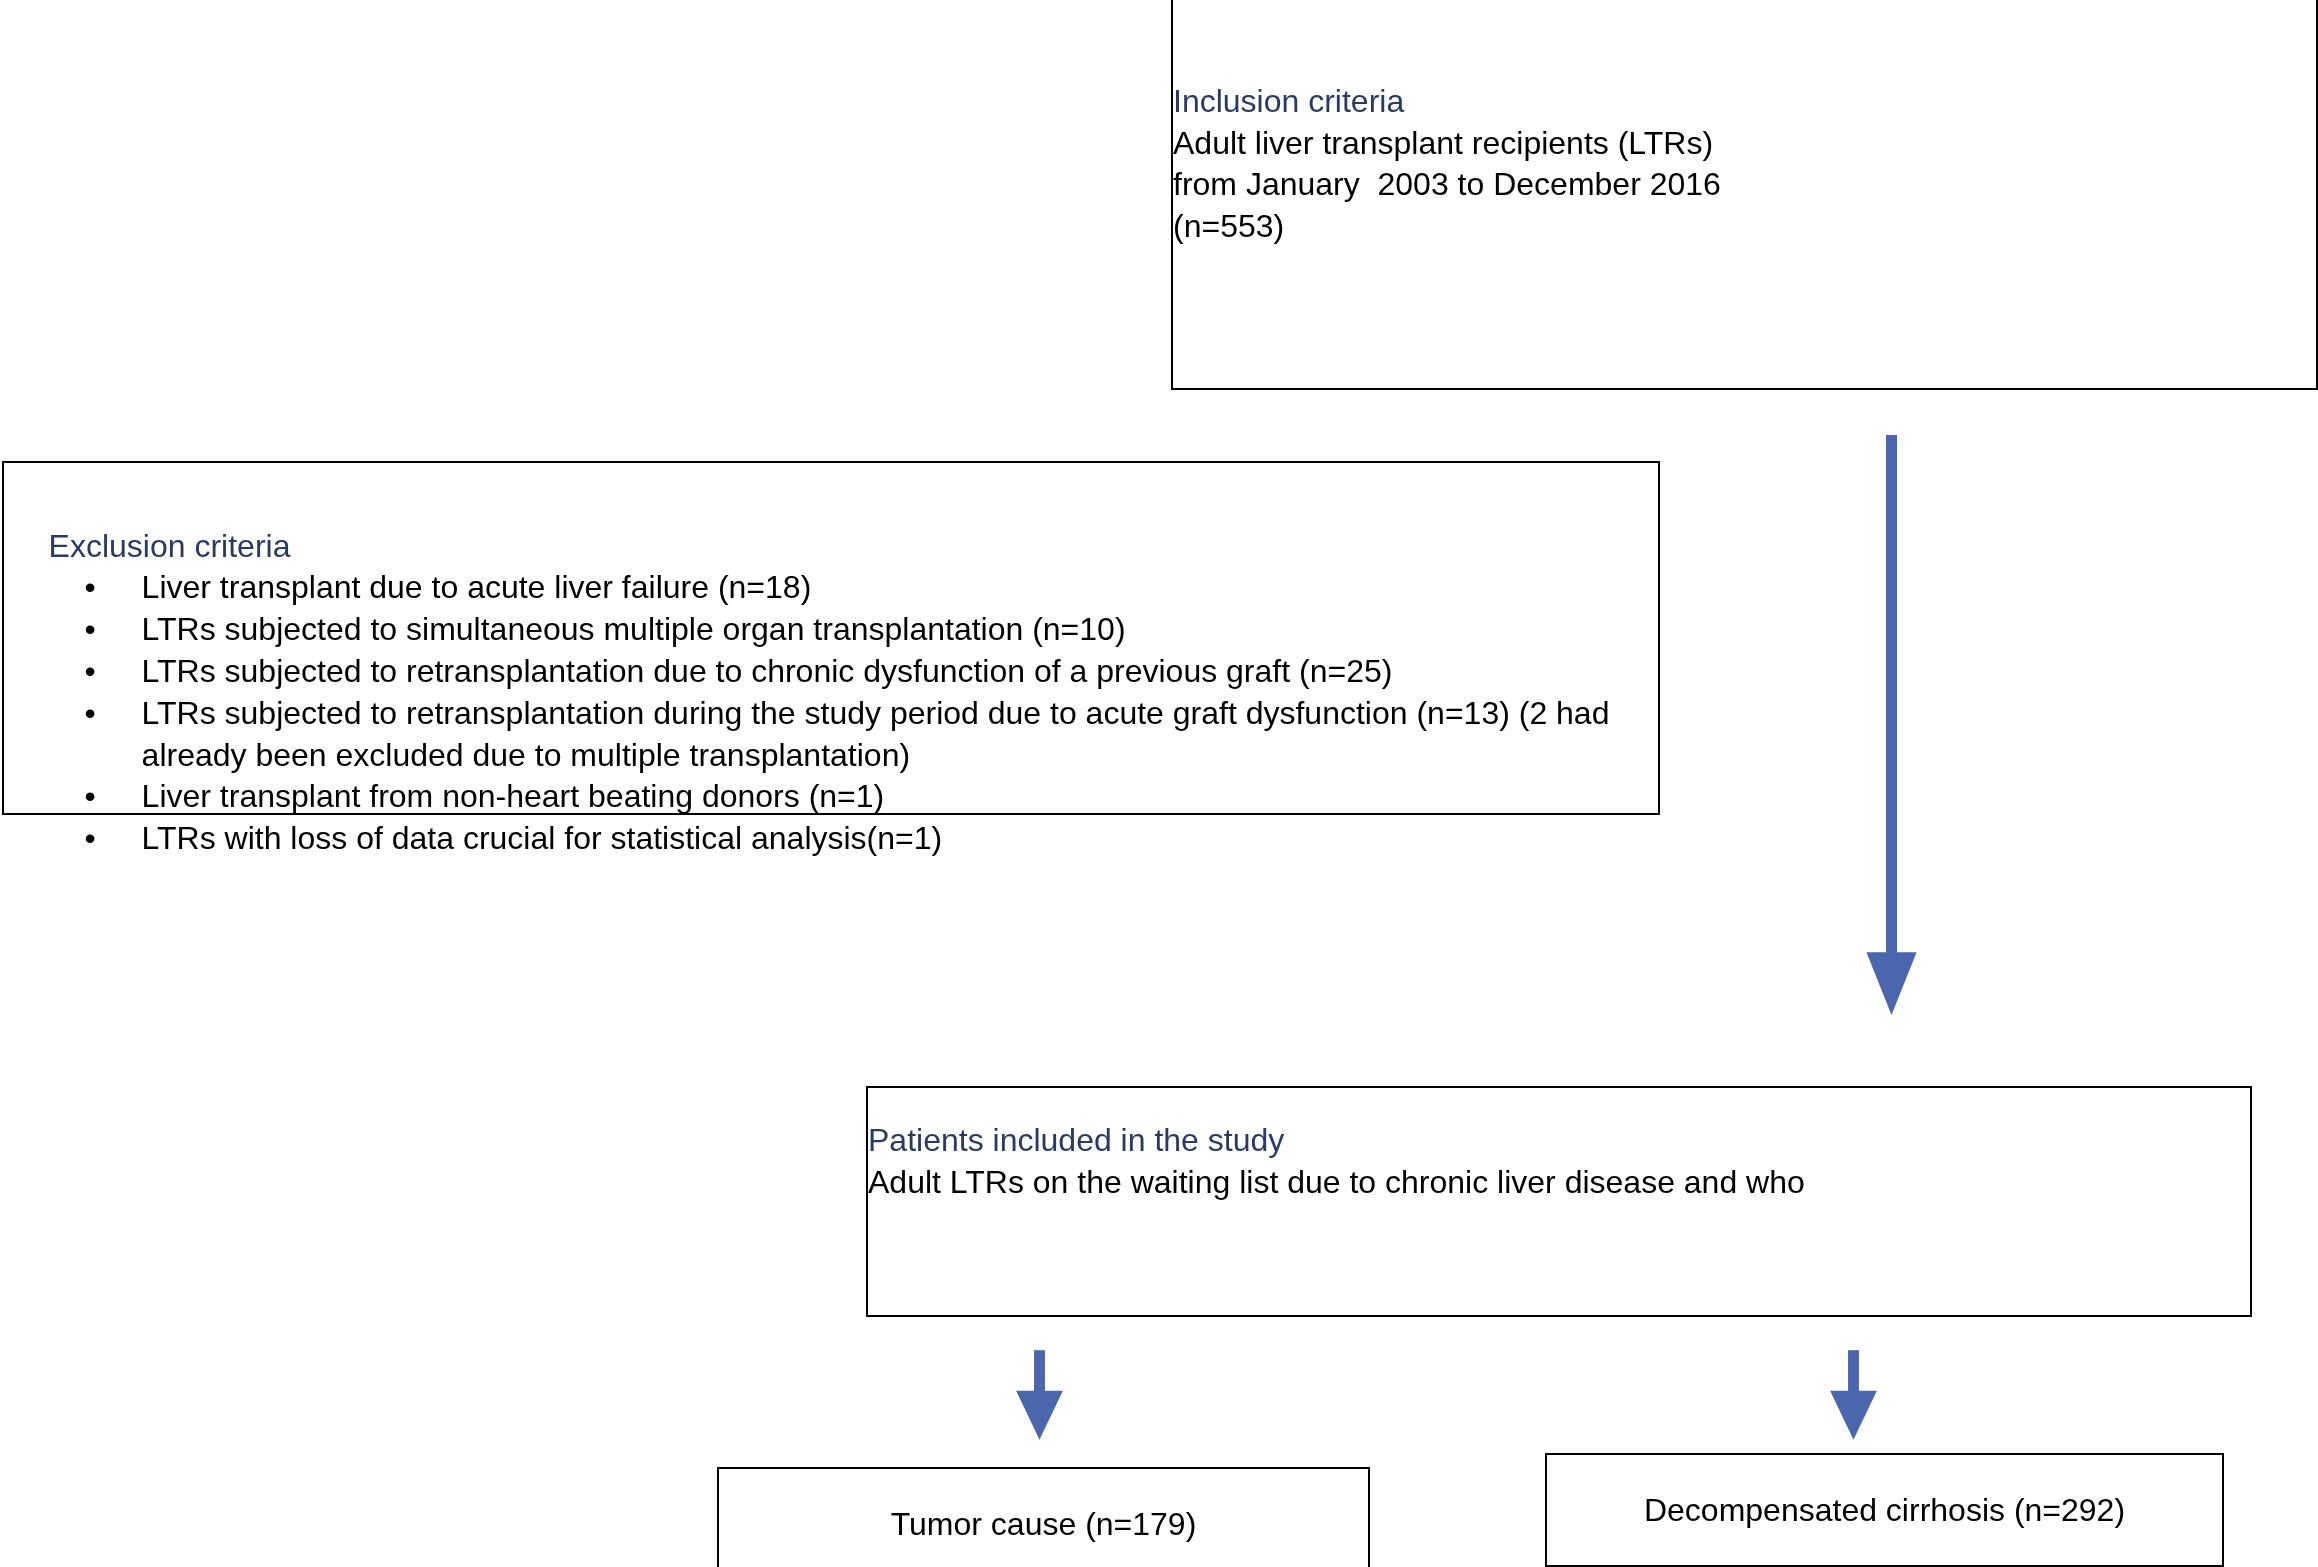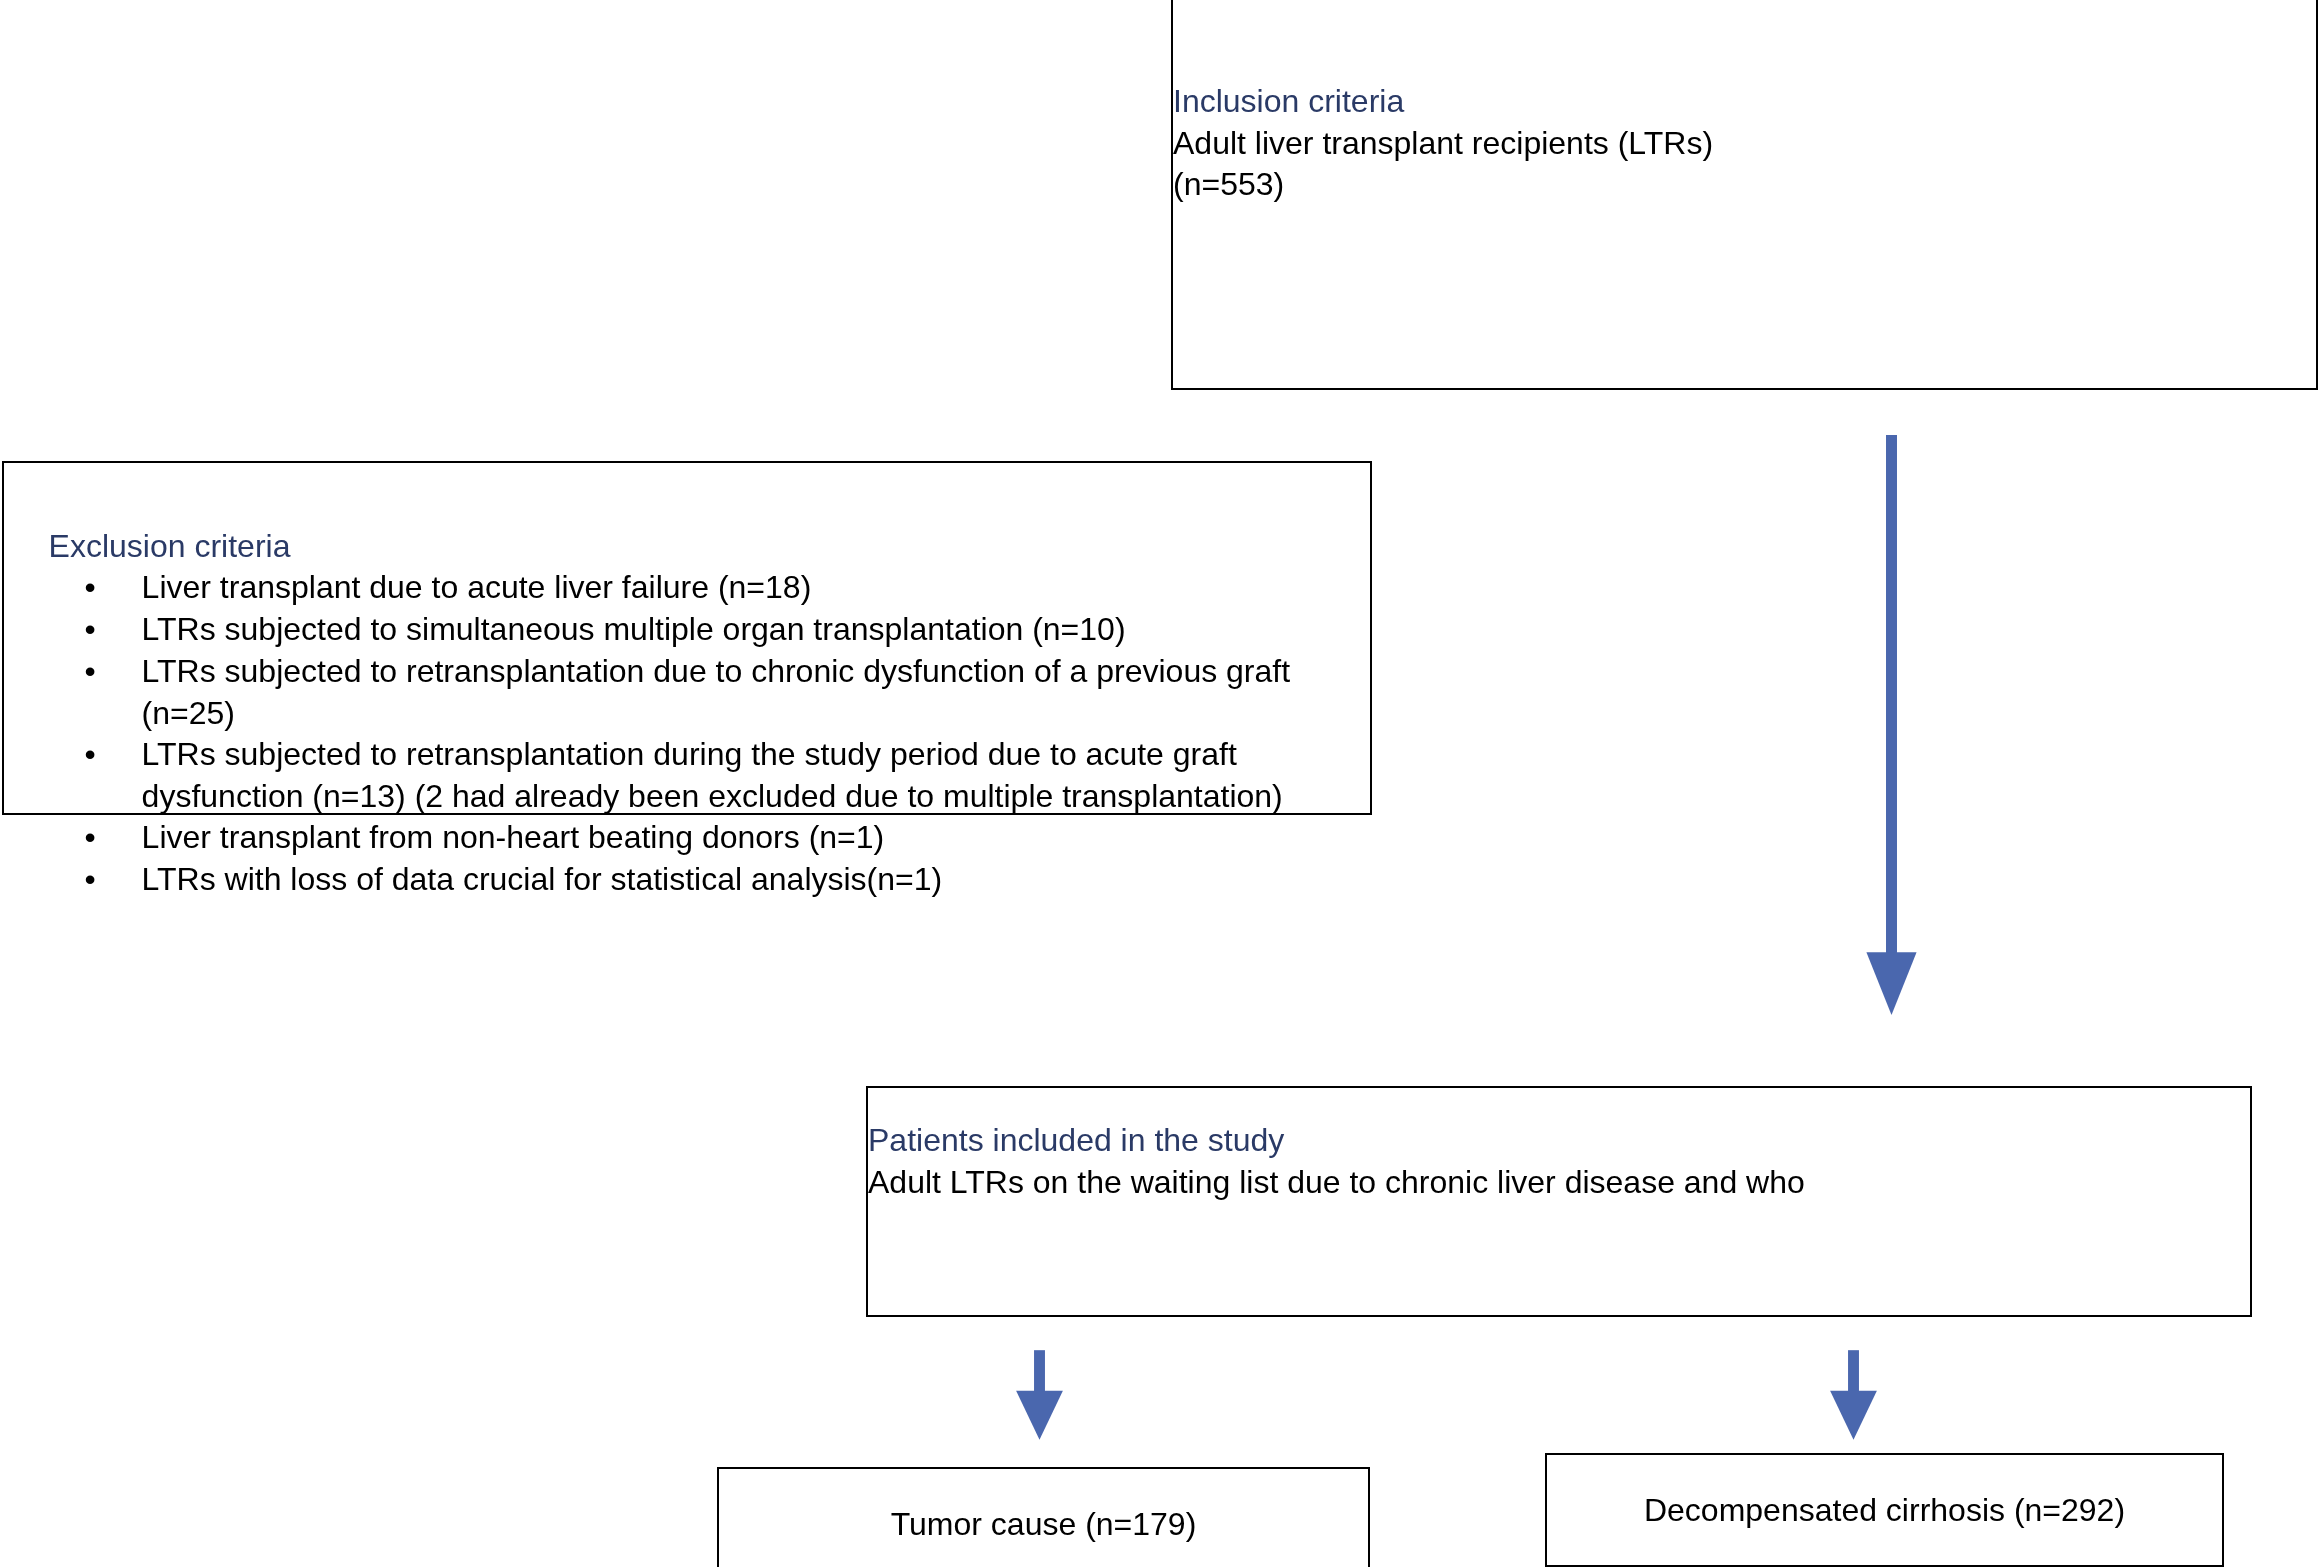--- a/index.html
+++ b/index.html
@@ -52,21 +52,21 @@
     height: 393px;
   }
   #inclusion-text {
     top: 82px;
   }
 
   
   #exclusion-box {
     left: 1.6px;
     top: 461px;
-    width: 1370px;
+    width: 1658px;
     height: 354px;
   }
   #exclusion-heading {
     position: absolute;
     top: 63px;
     left: 45px;
   }
   #exclusion-list {
     position: absolute;
     top: 104px;
@@ -152,20 +152,21 @@
 </style>
 </head>
 <body>
 
 <div id="canvas">
 
   <div class="box" id="inclusion-box">
     <div class="box-inner centered" id="inclusion-text">
       <div class="heading">Inclusion criteria</div>
       <div class="bodyline">Adult liver transplant recipients (LTRs)</div>
+      <div class="bodyline">from January  2003 to December 2016</div>
       <div class="bodyline">(n=553)</div>
     </div>
   </div>
 
   <div class="arrow" id="main-arrow">
     <svg width="63" height="580" viewBox="0 0 80 740" xmlns="http://www.w3.org/2000/svg">
       <rect x="33" y="0" width="14" height="670" fill="#4A67AE"></rect>
       <polygon points="8,660 72,660 40,740" fill="#4A67AE"></polygon>
     </svg>
   </div>

